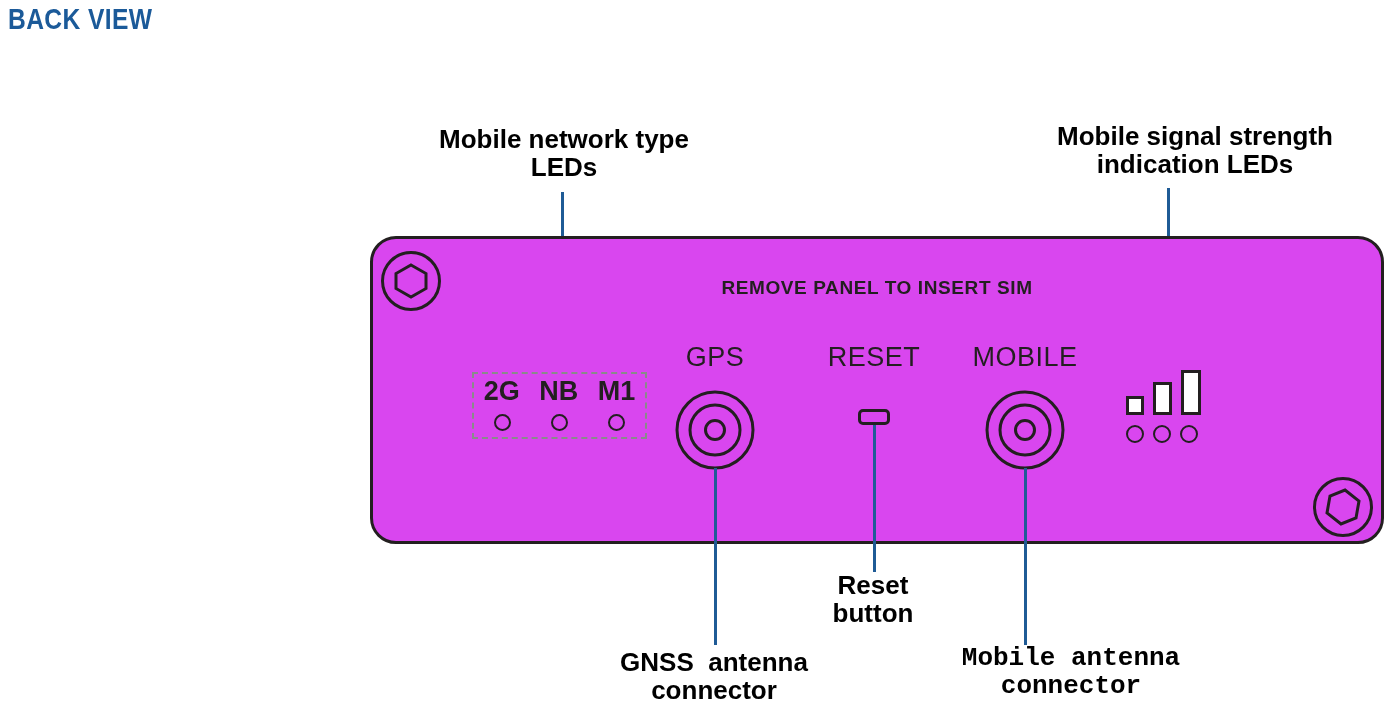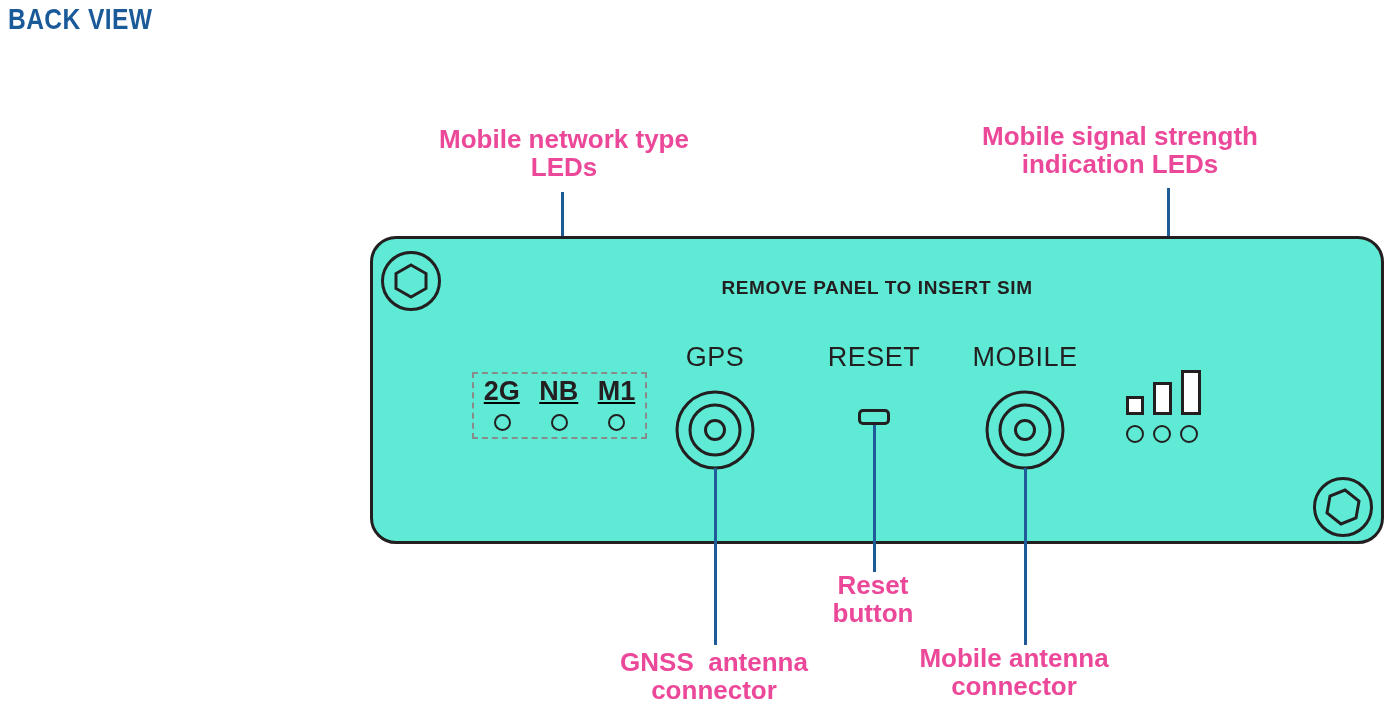--- a/index.html
+++ b/index.html
@@ -30,21 +30,21 @@
     font-weight: bold;
     color: #1b5a99;
     letter-spacing: 0.5px;
     transform: scaleX(0.82);
     transform-origin: left top;
     white-space: nowrap;
   }
 
   
   .callout {
-    color: #ec4899;
+    color: #000000;
     font-size: 26px;
     font-weight: bold;
     line-height: 1.07;
     text-align: center;
     white-space: pre;
   }
 
   
   .leader {
     background: #1f5b96;
@@ -52,21 +52,21 @@
   }
 
   
   #panel {
     left: 370px;
     top: 236px;
     width: 1014px;
     height: 308px;
     border: 3px solid #231f20;
     border-radius: 26px;
-    background: #5eead4;
+    background: #d946ef;
     box-sizing: border-box;
   }
   #panel-header {
     left: 0;
     right: 0;
     top: 38px;
     text-align: center;
     font-size: 19px;
     font-weight: bold;
     color: #231f20;
@@ -102,21 +102,21 @@
     border: 2px dashed #8a8a8a;
     box-sizing: border-box;
   }
   .led-text-row, .led-hole-row {
     position: absolute;
     left: 0; right: 0;
     display: flex;
     justify-content: space-around;
     align-items: center;
   }
-  .led-text-row { top: 4px; text-decoration: underline; }
+  .led-text-row { top: 4px; }
   .led-label {
     font-size: 27px;
     font-weight: bold;
     color: #231f20;
     line-height: 1;
   }
   .led-hole-row { top: 40px; }
   .led-hole {
     width: 17px;
     height: 17px;
@@ -178,21 +178,21 @@
 <body>
 
 <div id="stage">
 
   <div class="abs" id="view-title">BACK VIEW</div>
 
   <div class="abs callout" style="left:408px; top:126px; width:312px;">Mobile network type
 LEDs</div>
   <div class="abs leader" style="left:561px; top:192px; height:180px;"></div>
 
-  <div class="abs callout" style="left:965px; top:123px; width:310px;text-align:center;">Mobile signal strength
+  <div class="abs callout" style="left:1040px; top:123px; width:310px;text-align:center;">Mobile signal strength
 indication LEDs</div>
   <div class="abs leader" style="left:1167px; top:188px; height:194px;"></div>
 
   <div class="abs" id="panel">
 
     <div class="abs" id="panel-header">REMOVE PANEL TO INSERT SIM</div>
 
     <div class="abs screw" style="left:8px; top:12px;">
       <svg width="54" height="54" viewBox="0 0 54 54">
         <polygon points="27,11 42,19.5 42,34.5 27,43 12,34.5 12,19.5" fill="none" stroke="#231f20" stroke-width="3"></polygon>
@@ -239,21 +239,21 @@
 
   <div class="abs port-label" style="left:963px; top:342px; width:124px;">MOBILE</div>
   <div class="abs coax" style="left:985px; top:390px;">
     <svg width="80" height="80" viewBox="0 0 80 80">
       <circle cx="40" cy="40" r="38" fill="none" stroke="#231f20" stroke-width="3"></circle>
       <circle cx="40" cy="40" r="25" fill="none" stroke="#231f20" stroke-width="3"></circle>
       <circle cx="40" cy="40" r="9.5" fill="none" stroke="#231f20" stroke-width="3"></circle>
     </svg>
   </div>
   <div class="abs leader" style="left:1024px; top:468px; height:177px;"></div>
-  <div class="abs callout" style="left:866px; top:645px; width:296px;">Mobile antenna
+  <div class="abs callout" style="left:923px; top:645px; width:296px;font-family:Liberation Mono, monospace;">Mobile antenna
 connector</div>
 
   <div class="abs" id="signal-indicator">
     <div class="sig-bars">
       <span class="sig-bar b1"></span>
       <span class="sig-bar b2"></span>
       <span class="sig-bar b3"></span>
     </div>
     <div class="sig-holes">
       <span class="sig-hole"></span>

